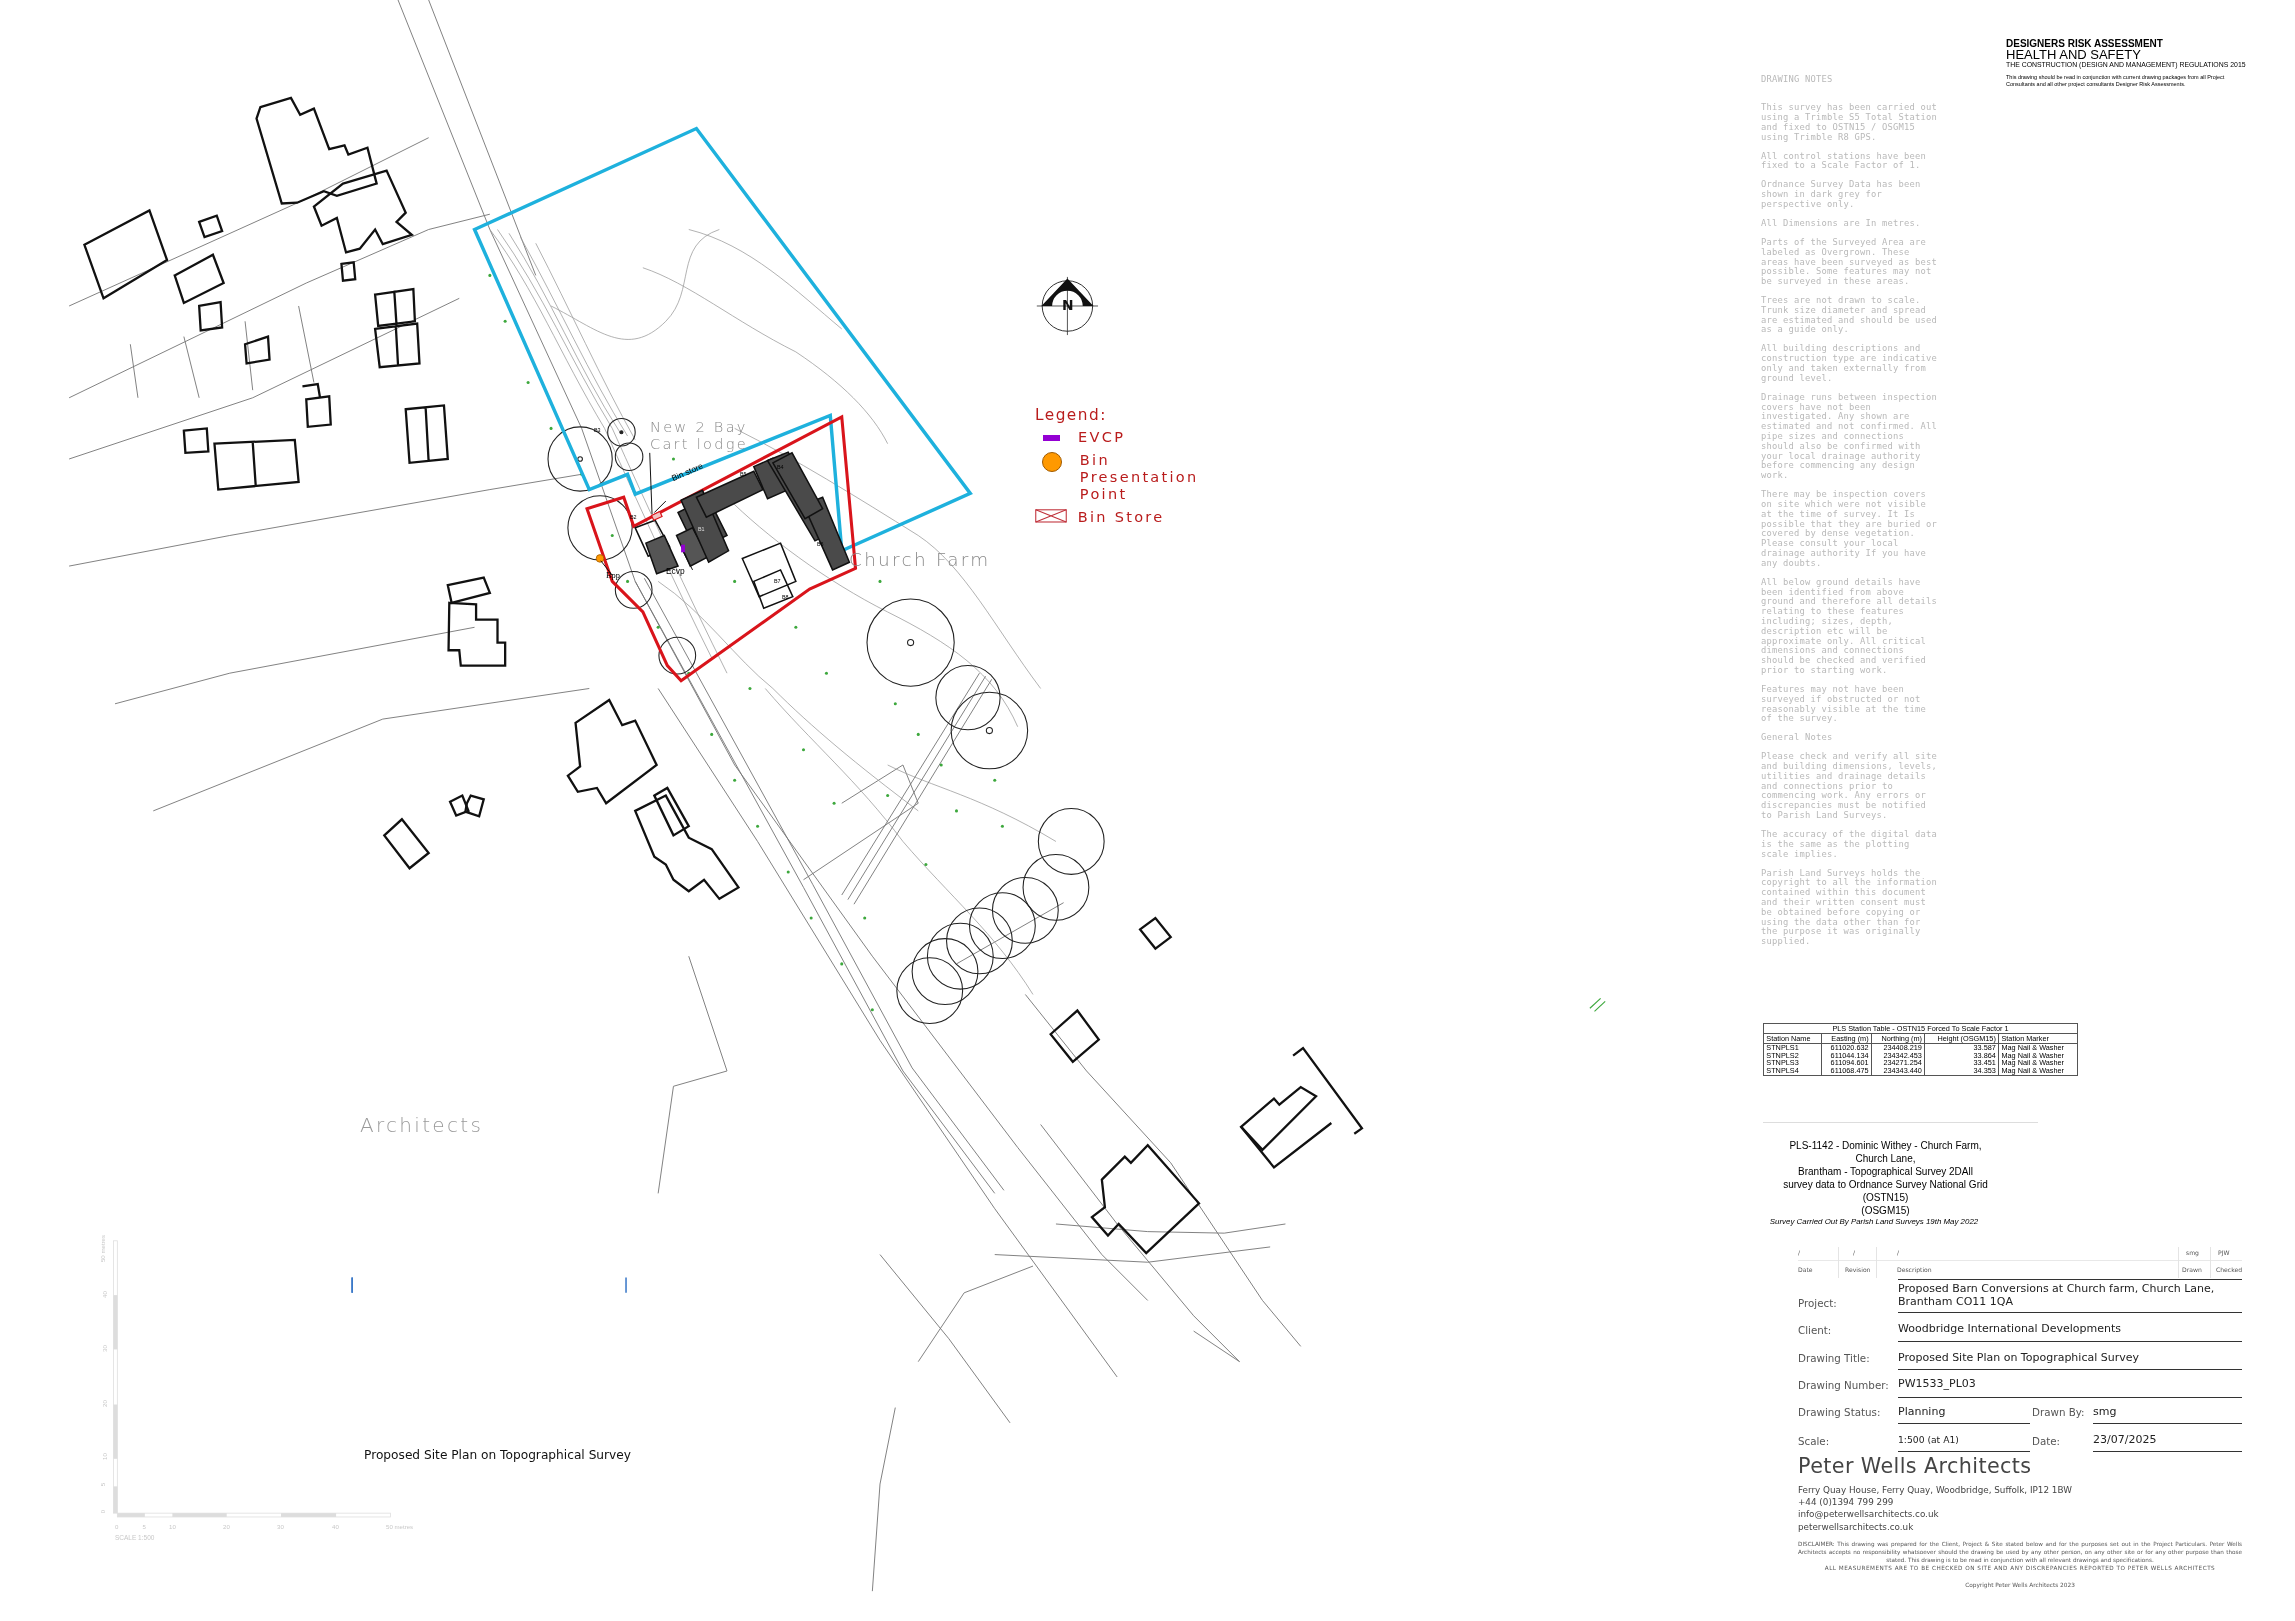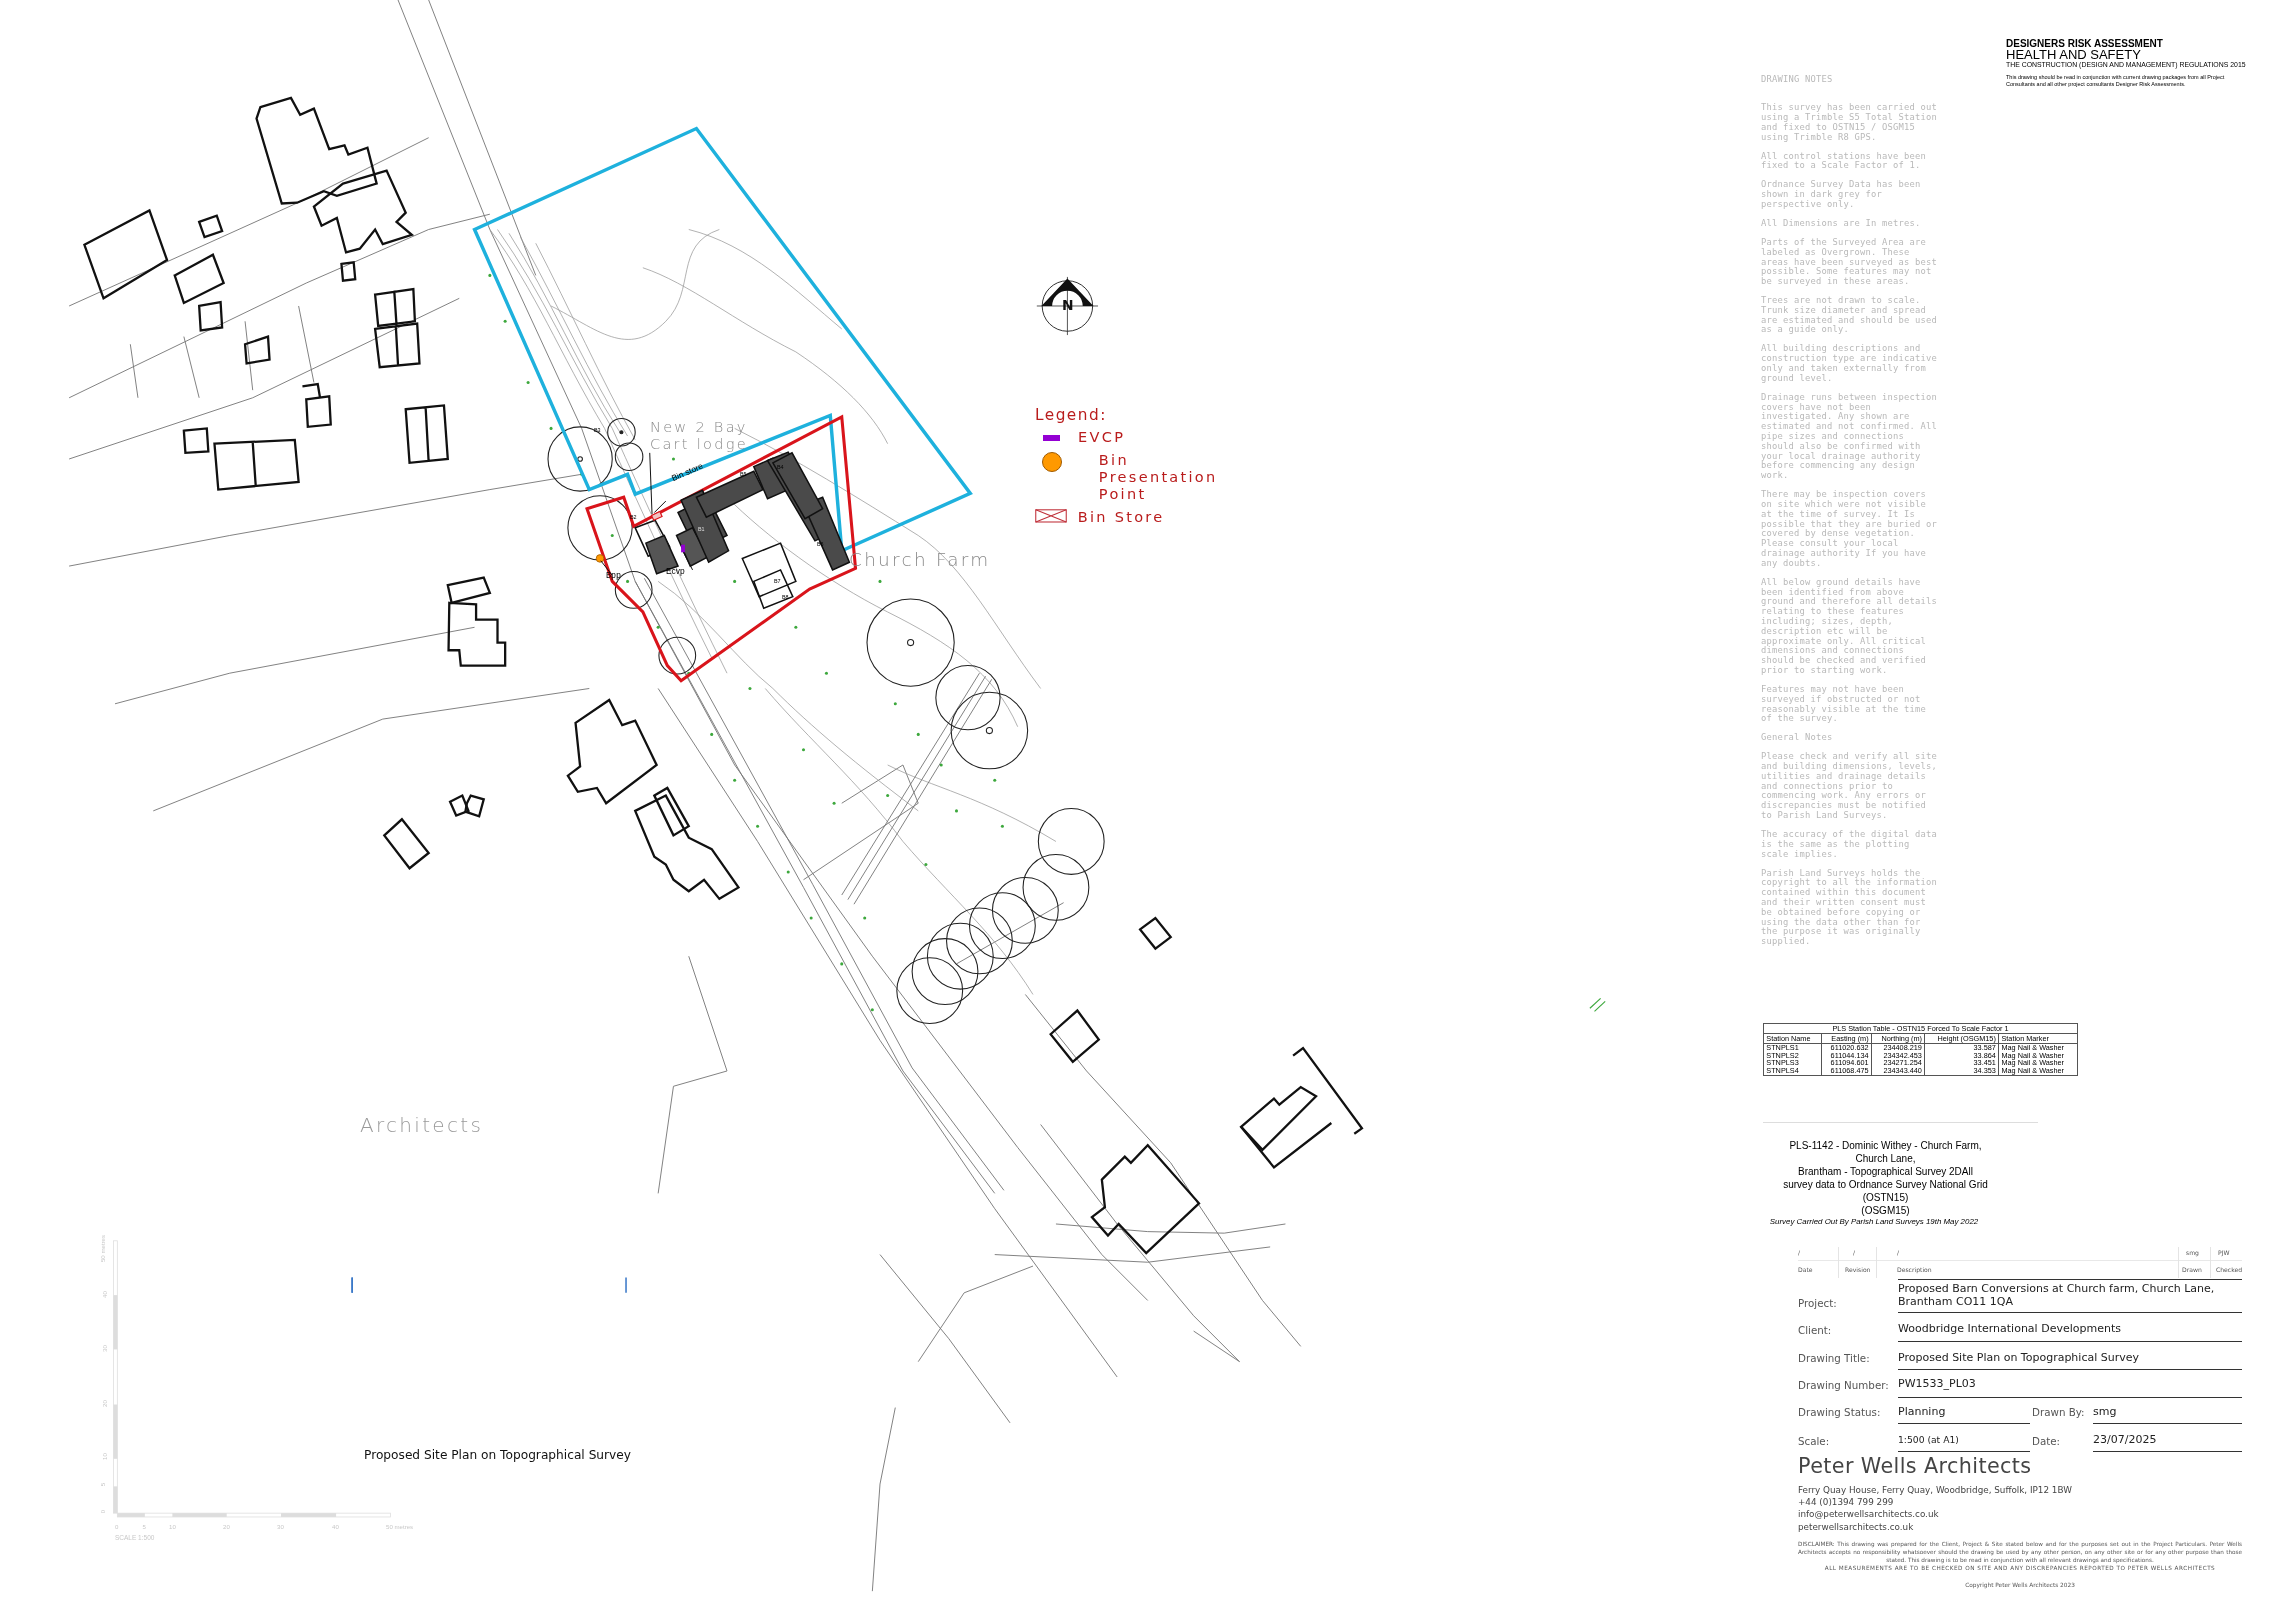--- a/index.html
+++ b/index.html
@@ -307,40 +307,40 @@
   <span class="abs" style="top:112px;transform:rotate(-90deg)">30</span>
   <span class="abs" style="top:58px;transform:rotate(-90deg)">40</span>
   <span class="abs" style="top:12.2px;left:-12.2px;white-space:nowrap;transform:rotate(-90deg)">50 metres</span>
 </div>
 
 <div class="plan-label" style="left:650px;top:419px;width:99px;font-size:14.5px;line-height:17px;">New 2 Bay Cart lodge</div>
 <div class="plan-label" style="left:849px;top:549px;font-size:18.4px;">Church Farm</div>
 <div class="plan-label" style="left:360px;top:1113px;font-size:20px;color:#999;">Architects</div>
 <div class="abs" style="left:670px;top:474px;font-family:'Liberation Sans',sans-serif;font-size:8.4px;transform:rotate(-24deg);transform-origin:left top;">Bin store</div>
 <div class="abs" style="left:666px;top:566px;font-family:'Liberation Sans',sans-serif;font-size:8.4px;">Ecvp</div>
-<div class="abs" style="left:606px;top:571px;font-family:Liberation Mono, monospace;font-size:8.4px;text-align:right;">Bpp</div>
+<div class="abs" style="left:606px;top:571px;font-family:Liberation Serif, serif;font-size:8.4px;text-align:right;">Bpp</div>
 <div class="abs" style="left:698px;top:526px;font-family:'Liberation Sans',sans-serif;font-size:5.4px;color:#ddd;">B1</div>
 <div class="abs" style="left:630px;top:514px;font-family:'Liberation Sans',sans-serif;font-size:5.4px;">B2</div>
 <div class="abs" style="left:594px;top:427px;font-family:'Liberation Sans',sans-serif;font-size:5.4px;">B3</div>
 <div class="abs" style="left:777px;top:464px;font-family:'Liberation Sans',sans-serif;font-size:5.4px;">B4</div>
 <div class="abs" style="left:740px;top:471px;font-family:'Liberation Sans',sans-serif;font-size:5.4px;">B5</div>
 <div class="abs" style="left:817px;top:541px;font-family:'Liberation Sans',sans-serif;font-size:5.4px;">B6</div>
 <div class="abs" style="left:774px;top:578px;font-family:'Liberation Sans',sans-serif;font-size:5.4px;">B7</div>
 <div class="abs" style="left:782px;top:594px;font-family:'Liberation Sans',sans-serif;font-size:5.4px;">B8</div>
 <div class="abs" style="left:1062px;top:297px;font-family:'DejaVu Sans',sans-serif;font-size:13.8px;font-weight:bold;color:#111;">N</div>
 
 <div class="legend">
   <div class="title">Legend:</div>
   <div class="row">
     <span class="sw sw-evcp"></span>
     <span>EVCP</span>
   </div>
   <div class="row">
     <span class="sw sw-bpp"></span>
-    <span style="width:145px;margin-left:19px;">Bin Presentation Point</span>
+    <span style="width:145px;">Bin Presentation Point</span>
   </div>
   <div class="row">
     <svg class="sw sw-store" viewBox="0 0 42 18">
         <rect x="1" y="1" width="40" height="16" fill="none" stroke="#c0303a" stroke-width="1.4"></rect>
         <path d="M1 1 L41 17 M41 1 L1 17" stroke="#c0303a" stroke-width="1.4"></path>
       </svg>
     <span>Bin Store</span>
   </div>
 </div>
 

